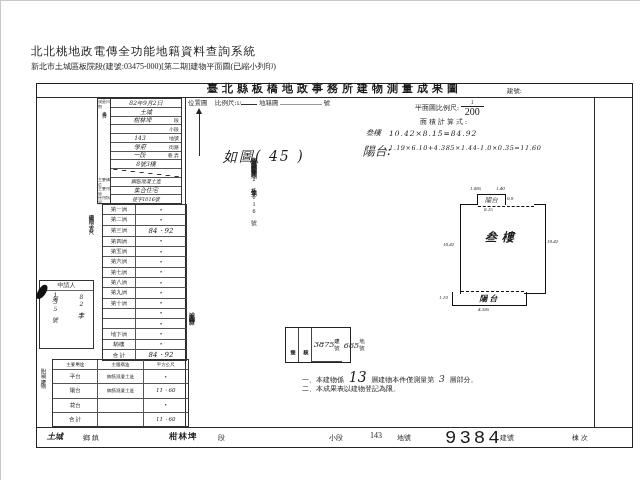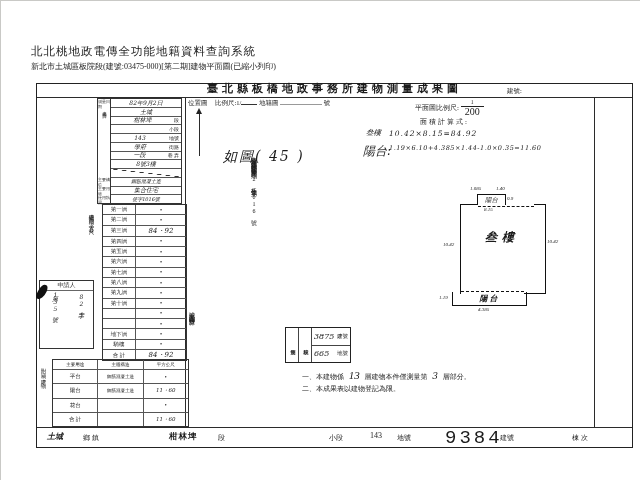--- a/index.html
+++ b/index.html
@@ -232,35 +232,35 @@
     </div>
     <div class="abs" style="left:383px;top:33px;font-size:7px;letter-spacing:2px;">面積計算式:</div>
     <div class="abs hw" style="left:329px;top:44px;font-size:7.5px;">叁樓</div>
     <div class="abs hw" style="left:352px;top:45px;font-size:7.5px;letter-spacing:1px;">10.42×8.15=84.92</div>
     <div class="abs hw" style="left:326px;top:59px;font-size:12px;">陽台:</div>
     <div class="abs hw" style="left:352px;top:60px;font-size:6.5px;letter-spacing:0.5px;">1.19×6.10+4.385×1.44-1.0×0.35=11.60</div>
 
     <div class="abs" style="left:248px;top:243px;width:64px;height:34px;border:1px solid #222;display:flex;">
       <div class="vert" style="width:12px;border-right:1px solid #444;font-size:5px;display:flex;align-items:center;justify-content:center;">查測後</div>
       <div class="vert" style="width:12px;border-right:1px solid #444;font-size:5px;display:flex;align-items:center;justify-content:center;">板院段</div>
-      <div style="flex:1;display:flex;flex-direction:column;">
+      <div style="flex:1;display:flex;flex-direction:row;">
         <div style="flex:1;border-bottom:1px solid #444;display:flex;align-items:center;justify-content:space-between;padding:0 2px;">
           <span class="hw" style="font-size:8px;">3875</span>
           <span style="font-size:5.5px;">建號</span>
         </div>
         <div style="flex:1;display:flex;align-items:center;justify-content:space-between;padding:0 2px;">
           <span class="hw" style="font-size:8px;">665</span>
           <span style="font-size:5.5px;">地號</span>
         </div>
       </div>
     </div>
 
     <div class="abs" style="left:265px;top:285px;font-size:7px;">
       <span>一、本建物係</span>
-      <span class="hw" style="font-size:11px;padding:0 3px;font-family:Liberation Serif, serif;">13</span>
+      <span class="hw" style="font-size:14px;padding:0 3px;">13</span>
       <span>層建物本件僅測量第</span>
       <span class="hw" style="font-size:9px;padding:0 3px;">3</span>
       <span>層部分。</span>
     </div>
     <div class="abs" style="left:265px;top:300px;font-size:7px;">二、本成果表以建物登記為限。</div>
 
     <div class="abs" style="left:423px;top:120px;width:84px;height:88px;border:1.2px solid #111;"></div>
     <div class="abs" style="left:441px;top:118.5px;width:56px;height:3px;background:#fff;border-bottom:1px dashed #111;"></div>
     <div class="abs" style="left:424px;top:206.5px;width:63px;height:3px;background:#fff;border-top:1px dashed #111;"></div>
     <div class="abs" style="left:440px;top:110px;width:27px;height:10px;border:1px solid #111;border-bottom:none;background:#fff;">

